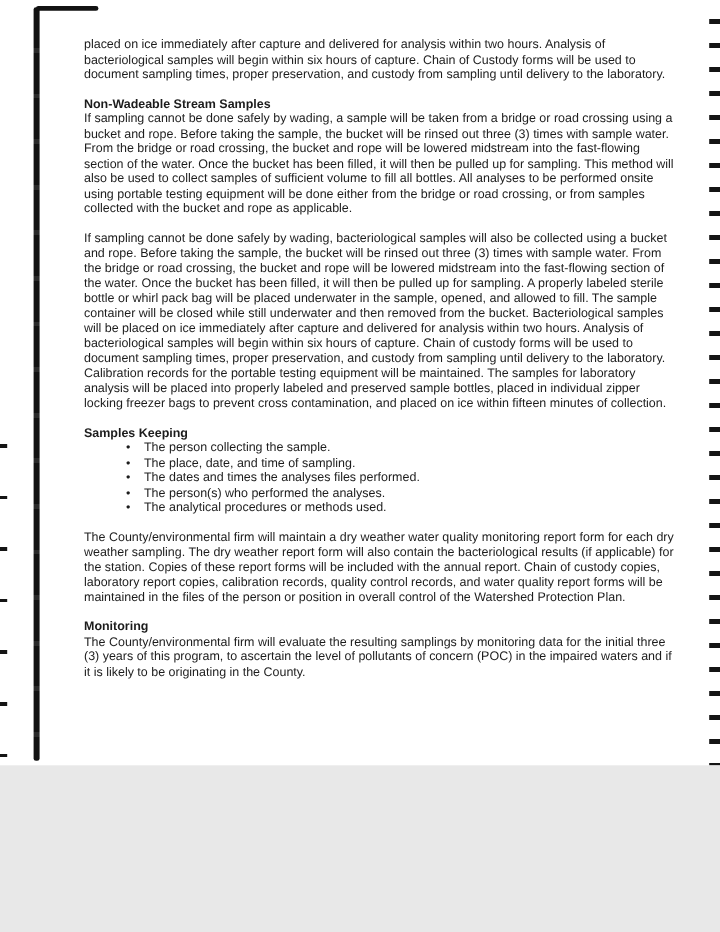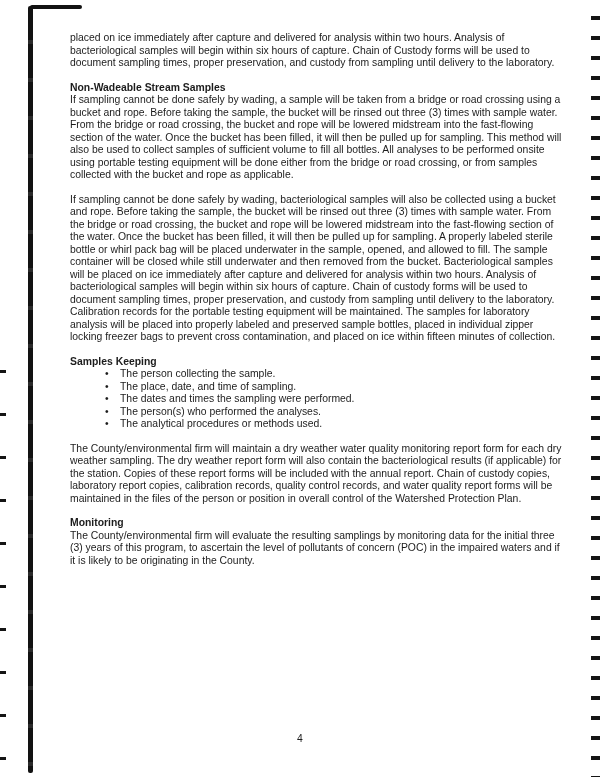--- a/index.html
+++ b/index.html
@@ -1,19 +1,19 @@
 <!DOCTYPE html>
 <html><head>
 <meta charset="utf-8">
 <style>
   html, body { margin: 0; padding: 0; background: #e8e8e8; }
   .page {
     position: relative;
     width: 600px;
-    height: 777px;
+    height: 638px;
     background: #ffffff;
     overflow: hidden;
     font-family: "Liberation Sans", sans-serif;
     color: #1c1c1c;
   }
   
   .left-strip {
     position: absolute;
     left: 28px; top: 6px; bottom: 4px;
     width: 5px;
@@ -94,21 +94,21 @@
     <p class="heading">Non-Wadeable Stream Samples</p>
     <p class="para">If sampling cannot be done safely by wading, a sample will be taken from a bridge or road crossing using a bucket and rope.  Before taking the sample, the bucket will be rinsed out three (3) times with sample water.  From the bridge or road crossing, the bucket and rope will be lowered midstream into the fast-flowing section of the water.  Once the bucket has been filled, it will then be pulled up for sampling.  This method will also be used to collect samples of sufficient volume to fill all bottles.  All analyses to be performed onsite using portable testing equipment will be done either from the bridge or road crossing, or from samples collected with the bucket and rope as applicable.</p>
 
     <p class="para">If sampling cannot be done safely by wading, bacteriological samples will also be collected using a bucket and rope.  Before taking the sample, the bucket will be rinsed out three (3) times with sample water.  From the bridge or road crossing, the bucket and rope will be lowered midstream into the fast-flowing section of the water.  Once the bucket has been filled, it will then be pulled up for sampling.  A properly labeled sterile bottle or whirl pack bag will be placed underwater in the sample, opened, and allowed to fill.  The sample container will be closed while still underwater and then removed from the bucket.  Bacteriological samples will be placed on ice immediately after capture and delivered for analysis within two hours.  Analysis of bacteriological samples will begin within six hours of capture.  Chain of custody forms will be used to document sampling times, proper preservation, and custody from sampling until delivery to the laboratory.  Calibration records for the portable testing equipment will be maintained.  The samples for laboratory analysis will be placed into properly labeled and preserved sample bottles, placed in individual zipper locking freezer bags to prevent cross contamination, and placed on ice within fifteen minutes of collection.</p>
 
     <p class="heading">Samples Keeping</p>
 
     <ul class="bullets">
       <li>The person collecting the sample.</li>
       <li>The place, date, and time of sampling.</li>
-      <li>The dates and times the sampling were performed.</li>
+      <li>The dates and times the analyses files performed.</li>
       <li>The person(s) who performed the analyses.</li>
       <li>The analytical procedures or methods used.</li>
     </ul>
 
     <p class="para">The County/environmental firm will maintain a dry weather water quality monitoring report form for each dry weather sampling.  The dry weather report form will also contain the bacteriological results (if applicable) for the station.  Copies of these report forms will be included with the annual report.  Chain of custody copies, laboratory report copies, calibration records, quality control records, and water quality report forms will be maintained in the files of the person or position in overall control of the Watershed Protection Plan.</p>
 
     <p class="heading">Monitoring</p>
     <p class="para tight">The County/environmental firm will evaluate the resulting samplings by monitoring data for the initial three (3) years of this program, to ascertain the level of pollutants of concern (POC) in the impaired waters and if it is likely to be originating in the County.</p>
 
   </div>

